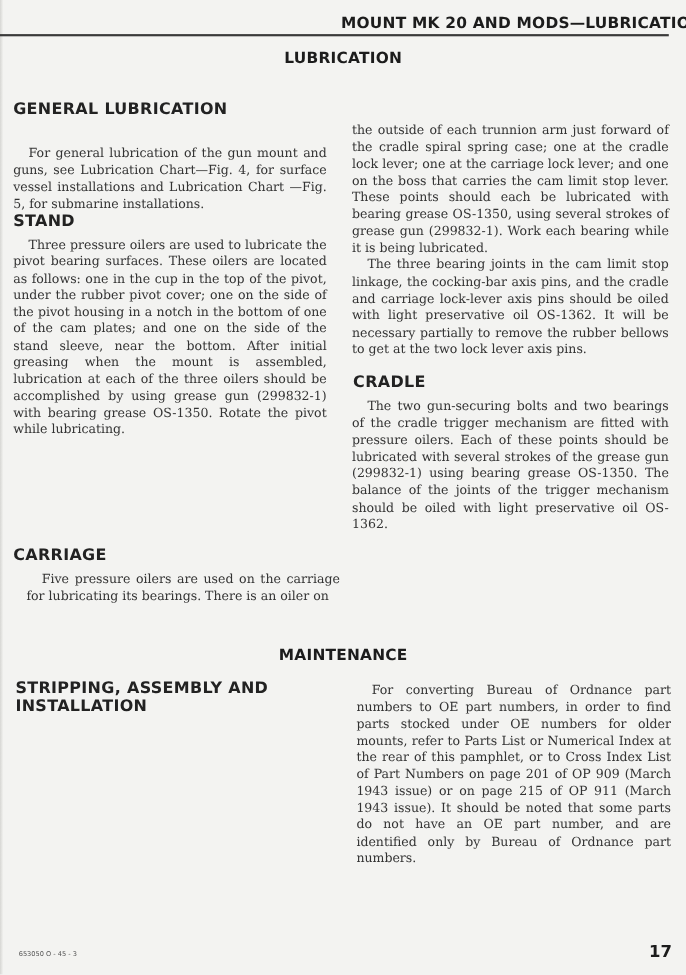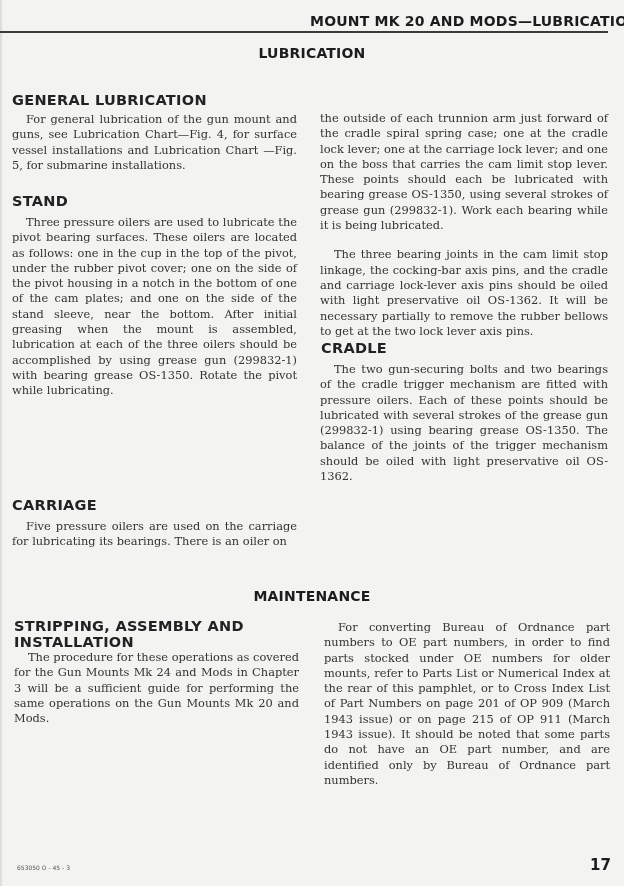--- a/index.html
+++ b/index.html
@@ -66,21 +66,21 @@
     }
     .col p {
       margin: 0;
       text-indent: 14px;
     }
     .col p.noindent {
       text-indent: 0;
       margin-top: 20px;
     }
     .col p + p {
-      margin-top: 14px;
+      margin-top: 0;
     }
     .footer-code {
       position: absolute;
       left: 17px;
       top: 864px;
       font-family: "DejaVu Sans", sans-serif;
       font-size: 6px;
       color: #555;
     }
     .page-number {
@@ -105,49 +105,48 @@
 <body>
 
 <div class="left-edge"></div>
 
 <div class="running-head">MOUNT MK 20 AND MODS—LUBRICATION</div>
 <div class="head-rule"></div>
 
 <div class="center-heading" style="top:45px;">LUBRICATION</div>
 
 <div class="sec-heading" style="left:12px; top:92px;">GENERAL LUBRICATION</div>
-<div class="col" style="left:12px; top:112px; width:285px;">
+<div class="col" style="left:12px; top:132px; width:285px;">
   <p>For general lubrication of the gun mount and guns, see Lubrication Chart—Fig. 4, for surface vessel installations and Lubrication Chart —Fig. 5, for submarine installations.</p>
 </div>
 
 <div class="sec-heading" style="left:12px; top:193px;text-align:right;">STAND</div>
 <div class="col" style="left:12px; top:215px; width:285px;">
   <p>Three pressure oilers are used to lubricate the pivot bearing surfaces. These oilers are located as follows: one in the cup in the top of the pivot, under the rubber pivot cover; one on the side of the pivot housing in a notch in the bottom of one of the cam plates; and one on the side of the stand sleeve, near the bottom. After initial greasing when the mount is assembled, lubrication at each of the three oilers should be accomplished by using grease gun (299832-1) with bearing grease OS-1350. Rotate the pivot while lubricating.</p>
 </div>
 
 <div class="sec-heading" style="left:12px; top:497px;">CARRIAGE</div>
-<div class="col" style="left:12px; top:519px; width:285px;">
+<div class="col" style="left:24px; top:519px; width:285px;">
   <p>Five pressure oilers are used on the carriage for lubricating its bearings. There is an oiler on</p>
 </div>
 
 <div class="col" style="left:320px; top:91px; width:288px;">
   <p class="noindent">the outside of each trunnion arm just forward of the cradle spiral spring case; one at the cradle lock lever; one at the carriage lock lever; and one on the boss that carries the cam limit stop lever. These points should each be lubricated with bearing grease OS-1350, using several strokes of grease gun (299832-1). Work each bearing while it is being lubricated.</p>
   <p>The three bearing joints in the cam limit stop linkage, the cocking-bar axis pins, and the cradle and carriage lock-lever axis pins should be oiled with light preservative oil OS-1362. It will be necessary partially to remove the rubber bellows to get at the two lock lever axis pins.</p>
 </div>
 
 <div class="sec-heading" style="left:321px; top:340px;">CRADLE</div>
 <div class="col" style="left:320px; top:362px; width:288px;">
   <p>The two gun-securing bolts and two bearings of the cradle trigger mechanism are fitted with pressure oilers. Each of these points should be lubricated with several strokes of the grease gun (299832-1) using bearing grease OS-1350. The balance of the joints of the trigger mechanism should be oiled with light preservative oil OS-1362.</p>
 </div>
 
 <div class="center-heading" style="top:588px;">MAINTENANCE</div>
 
 <div class="sec-heading" style="left:14px; top:618px; width:240px;">STRIPPING, ASSEMBLY AND INSTALLATION</div>
 <div class="col" style="left:14px; top:650px; width:285px;">
-  <p>The procedure for these operations as covered for the Gun Mounts Mk 24 and Mods in Chapter 3 will be a sufficient guide for performing the same operations on the Gun Mounts Mk 20 and Mods.</p>
 </div>
 
 <div class="col" style="left:324px; top:620px; width:286px;">
   <p>For converting Bureau of Ordnance part numbers to OE part numbers, in order to find parts stocked under OE numbers for older mounts, refer to Parts List or Numerical Index at the rear of this pamphlet, or to Cross Index List of Part Numbers on page 201 of OP 909 (March 1943 issue) or on page 215 of OP 911 (March 1943 issue). It should be noted that some parts do not have an OE part number, and are identified only by Bureau of Ordnance part numbers.</p>
 </div>
 
 <div class="footer-code">653050 O - 45 - 3</div>
 <div class="page-number">17</div>
 
 </body></html>

